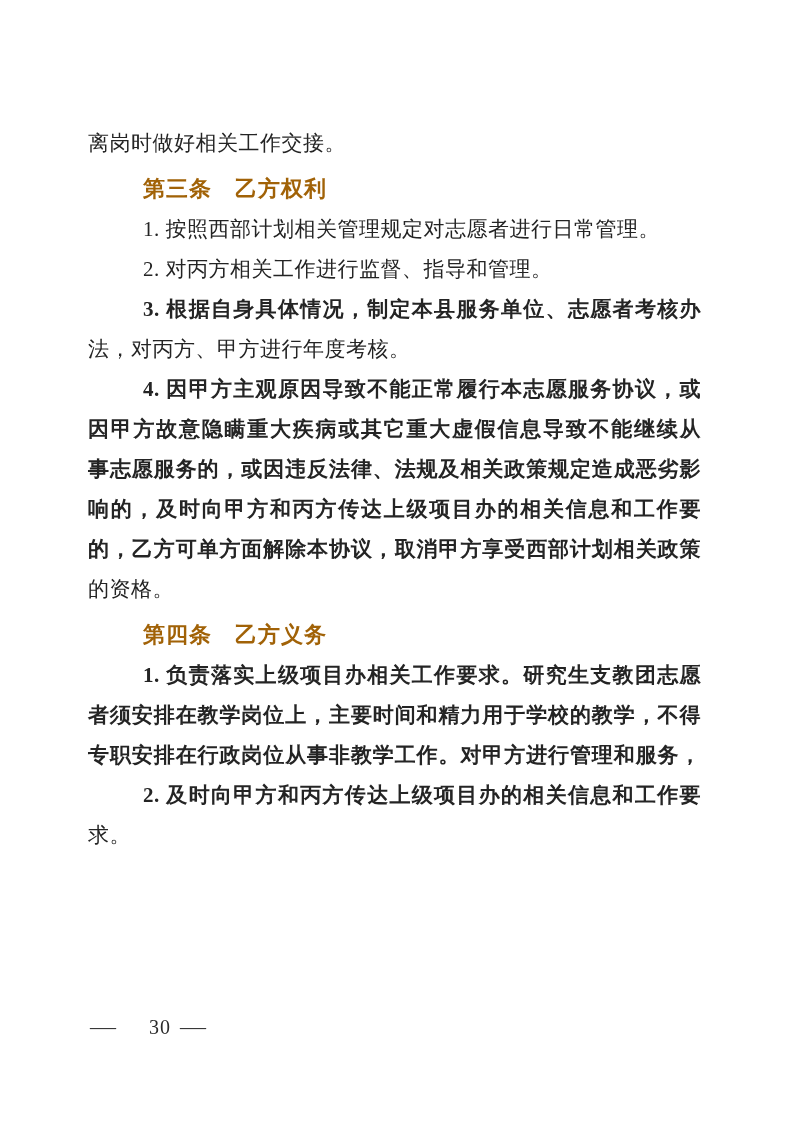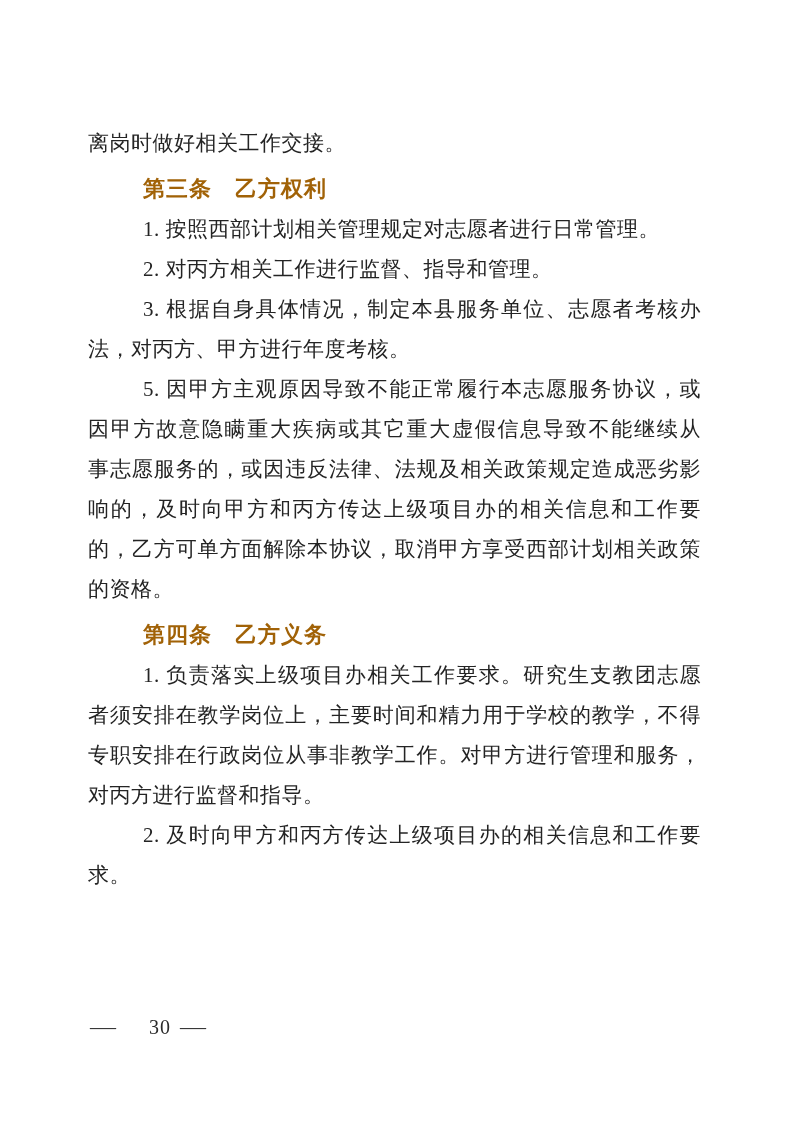--- a/index.html
+++ b/index.html
@@ -27,20 +27,21 @@
     line-height: 40px;
     height: 40px;
     letter-spacing: 0.5px;
     white-space: normal;
     color: #242424;
   }
   .line.justify {
     text-align: justify;
     text-align-last: justify;
     text-justify: inter-character;
+    font-weight: bold;
   }
   .line.indent {
     padding-left: 55px;
   }
   .paragraph.heading .line {
     font-family: "Liberation Sans", "DejaVu Sans", sans-serif;
     font-weight: 700;
     font-size: 22px;
     letter-spacing: 1px;
     color: #a16207;
@@ -83,35 +84,34 @@
         <div class="line indent">1. 按照西部计划相关管理规定对志愿者进行日常管理。</div>
       </div>
       <div class="paragraph body">
         <div class="line indent">2. 对丙方相关工作进行监督、指导和管理。</div>
       </div>
       <div class="paragraph body">
         <div class="line justify indent">3. 根据自身具体情况，制定本县服务单位、志愿者考核办</div>
         <div class="line">法，对丙方、甲方进行年度考核。</div>
       </div>
       <div class="paragraph body">
-        <div class="line justify indent">5. 因甲方主观原因导致不能正常履行本志愿服务协议，或</div>
+        <div class="line justify indent">4. 因甲方主观原因导致不能正常履行本志愿服务协议，或</div>
         <div class="line justify">因甲方故意隐瞒重大疾病或其它重大虚假信息导致不能继续从</div>
         <div class="line justify">事志愿服务的，或因违反法律、法规及相关政策规定造成恶劣影</div>
         <div class="line justify">响的，及时向甲方和丙方传达上级项目办的相关信息和工作要</div>
         <div class="line justify">的，乙方可单方面解除本协议，取消甲方享受西部计划相关政策</div>
         <div class="line">的资格。</div>
       </div>
       <div class="paragraph heading">
         <div class="line indent">第四条　乙方义务</div>
       </div>
       <div class="paragraph body">
         <div class="line justify indent">1. 负责落实上级项目办相关工作要求。研究生支教团志愿</div>
         <div class="line justify">者须安排在教学岗位上，主要时间和精力用于学校的教学，不得</div>
         <div class="line justify">专职安排在行政岗位从事非教学工作。对甲方进行管理和服务，</div>
-        <div class="line">对丙方进行监督和指导。</div>
       </div>
       <div class="paragraph body">
         <div class="line justify indent">2. 及时向甲方和丙方传达上级项目办的相关信息和工作要</div>
         <div class="line">求。</div>
       </div>
     </div>
 
   <div class="footer">
     <span class="dash">—</span>
     <span class="page-num">30</span>

